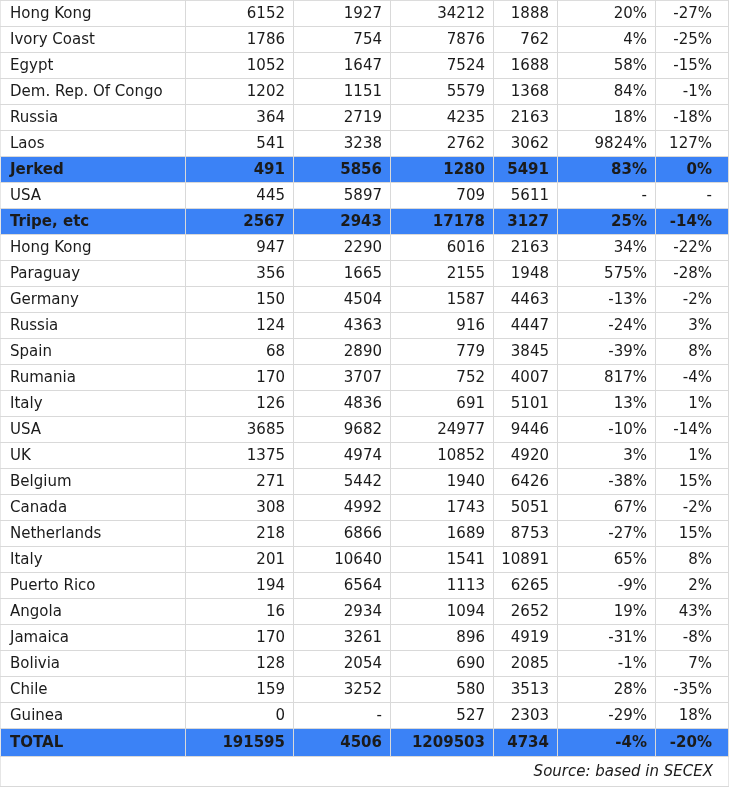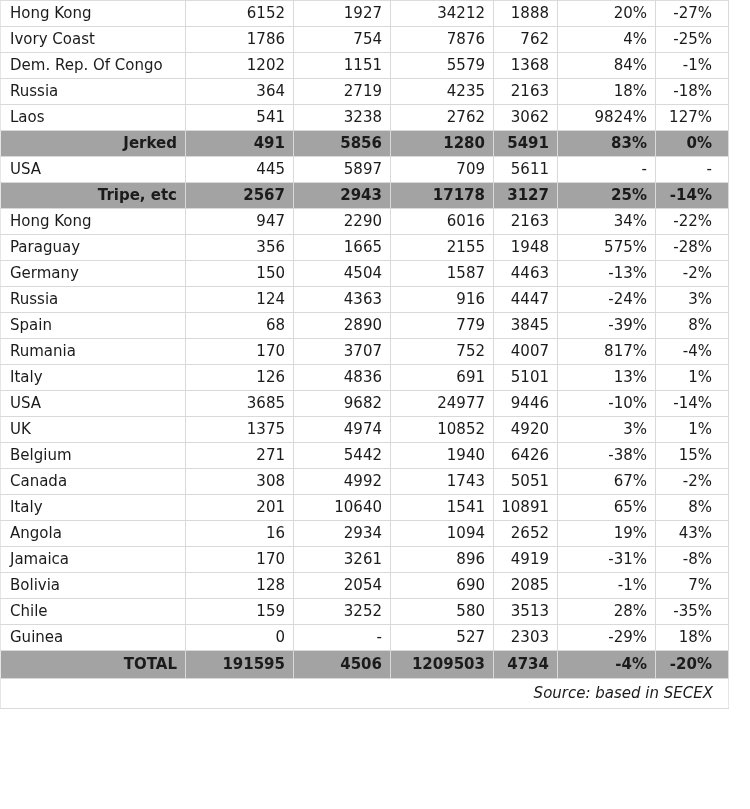--- a/index.html
+++ b/index.html
@@ -37,23 +37,22 @@
     text-align: left;
     padding-left: 9px;
   }
   td.num {
     text-align: right;
   }
   td.pct-last {
     padding-right: 16px;
   }
   tr.section td {
-    background: #a3a3a3;
+    background: #3b82f6;
     font-weight: 700;
-    text-align: right;
   }
   tr.total-row td {
     height: 27px;
     line-height: 27px;
     margin-top: 24px;
   }
   tr.source-row td {
     height: 29px;
     line-height: 29px;
     text-align: right;
@@ -90,20 +89,29 @@
       <tr>
     <td class="country">Ivory Coast</td>
     <td class="num">1786</td>
     <td class="num">754</td>
     <td class="num">7876</td>
     <td class="num">762</td>
     <td class="num">4%</td>
     <td class="num pct-last">-25%</td>
   </tr>
       <tr>
+    <td class="country">Egypt</td>
+    <td class="num">1052</td>
+    <td class="num">1647</td>
+    <td class="num">7524</td>
+    <td class="num">1688</td>
+    <td class="num">58%</td>
+    <td class="num pct-last">-15%</td>
+  </tr>
+      <tr>
     <td class="country">Dem. Rep. Of Congo</td>
     <td class="num">1202</td>
     <td class="num">1151</td>
     <td class="num">5579</td>
     <td class="num">1368</td>
     <td class="num">84%</td>
     <td class="num pct-last">-1%</td>
   </tr>
       <tr>
     <td class="country">Russia</td>
@@ -243,27 +251,45 @@
       <tr>
     <td class="country">Canada</td>
     <td class="num">308</td>
     <td class="num">4992</td>
     <td class="num">1743</td>
     <td class="num">5051</td>
     <td class="num">67%</td>
     <td class="num pct-last">-2%</td>
   </tr>
       <tr>
+    <td class="country">Netherlands</td>
+    <td class="num">218</td>
+    <td class="num">6866</td>
+    <td class="num">1689</td>
+    <td class="num">8753</td>
+    <td class="num">-27%</td>
+    <td class="num pct-last">15%</td>
+  </tr>
+      <tr>
     <td class="country">Italy</td>
     <td class="num">201</td>
     <td class="num">10640</td>
     <td class="num">1541</td>
     <td class="num">10891</td>
     <td class="num">65%</td>
     <td class="num pct-last">8%</td>
+  </tr>
+      <tr>
+    <td class="country">Puerto Rico</td>
+    <td class="num">194</td>
+    <td class="num">6564</td>
+    <td class="num">1113</td>
+    <td class="num">6265</td>
+    <td class="num">-9%</td>
+    <td class="num pct-last">2%</td>
   </tr>
       <tr>
     <td class="country">Angola</td>
     <td class="num">16</td>
     <td class="num">2934</td>
     <td class="num">1094</td>
     <td class="num">2652</td>
     <td class="num">19%</td>
     <td class="num pct-last">43%</td>
   </tr>

